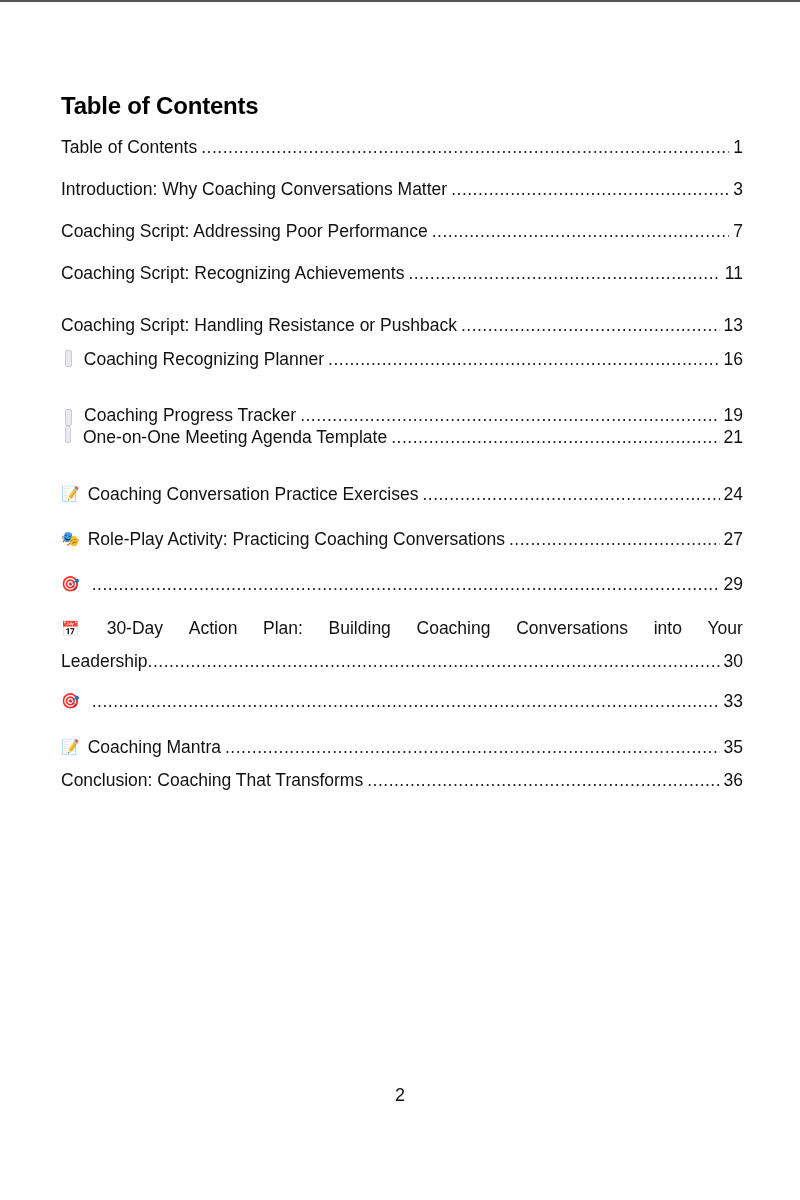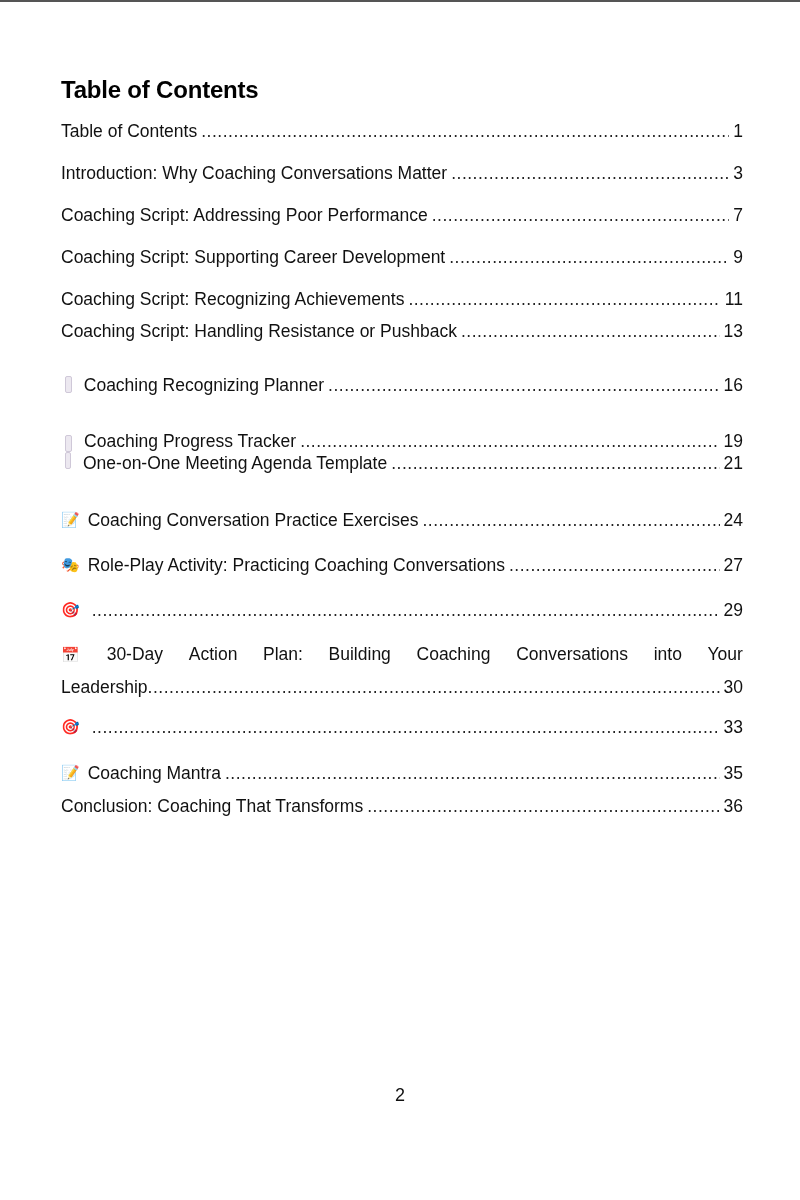--- a/index.html
+++ b/index.html
@@ -1,21 +1,21 @@
 <!DOCTYPE html>
 <html><head>
 <meta charset="utf-8">
 <style>
   html, body { margin: 0; padding: 0; }
   body {
     width: 800px; height: 1200px; background: #ffffff; position: relative; overflow: hidden;
     font-family: "Liberation Sans", "DejaVu Sans", sans-serif; color: #111111;
   }
   .topbar { position: absolute; top: 0; left: 0; width: 800px; height: 2px; background: #555555; }
-  .page { position: absolute; left: 61px; top: 74px; width: 682px; }
+  .page { position: absolute; left: 61px; top: 90px; width: 682px; }
   h1 { margin: 0; font-size: 24px; font-weight: bold; color: #000; line-height: 32px; letter-spacing: -0.2px; }
   .toc { list-style: none; margin: 0; padding: 0; }
   .entry { display: flex; align-items: baseline; font-size: 17.5px; line-height: 22px; white-space: nowrap; }
   .entry .title { flex: 0 0 auto; }
   .entry .dots { flex: 1 1 auto; overflow: hidden; margin: 0 4px; color: #222; }
   .entry .dots::after { content: "........................................................................................................................................................................................"; letter-spacing: 0.5px; }
   .entry .page-num { flex: 0 0 auto; }
   .icon { display: inline-block; width: 20px; margin-right: 8px; text-align: center; font-size: 15px; }
   .doc-icon { width: 12px; height: 15px; background: #ece8f0; border: 1px solid #cfc8d8; border-radius: 2px; position: relative; display: inline-block; margin: 0 12px 0 4px; vertical-align: -2px;}
   .doc-icon::before { content: ""; position: absolute; left: 3px; right: 3px; top: 6px; height: 1px; background: #9a92a8; box-shadow: 0 3px 0 #9a92a8, 0 -2px 0 #9a92a8; }
@@ -41,30 +41,25 @@
       <span class="title">Introduction: Why Coaching Conversations Matter</span>
         <span class="dots"></span>
         <span class="page-num">3</span>
     </div>
     <div class="entry" style="height:42px;align-items:center">
       <span class="title">Coaching Script: Addressing Poor Performance</span>
         <span class="dots"></span>
         <span class="page-num">7</span>
     </div>
     <div class="entry" style="height:42px;align-items:center">
-      <span class="title">Coaching Script: Supporting Career Development</span>
-        <span class="dots"></span>
-        <span class="page-num">9</span>
-    </div>
-    <div class="entry" style="height:42px;align-items:center">
       <span class="title">Coaching Script: Recognizing Achievements</span>
         <span class="dots"></span>
         <span class="page-num">11</span>
     </div>
-    <div class="entry" style="height:42px;align-items:flex-start">
+    <div class="entry" style="height:42px;align-items:flex-end">
       <span class="title">Coaching Script: Handling Resistance or Pushback</span>
         <span class="dots"></span>
         <span class="page-num">13</span>
     </div>
     <div class="entry" style="height:45px;align-items:center">
       <span class="doc-icon"></span>
         <span class="title">Coaching Recognizing Planner</span>
         <span class="dots"></span>
         <span class="page-num">16</span>
     </div>

